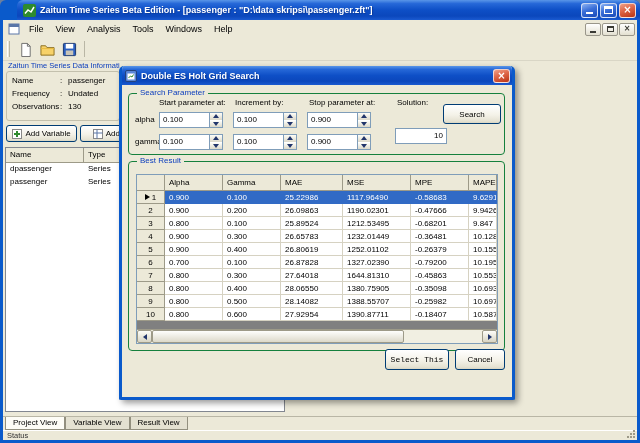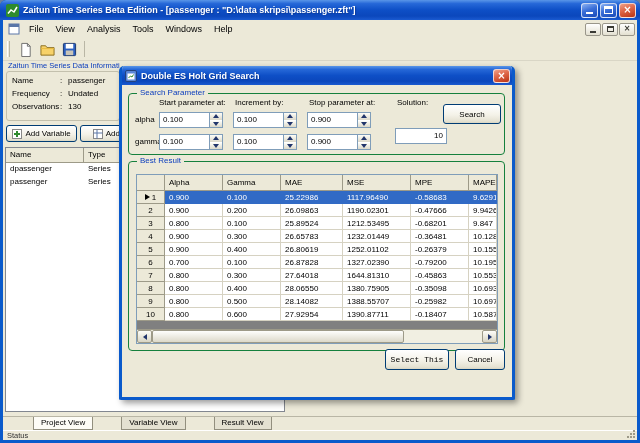--- a/index.html
+++ b/index.html
@@ -1,21 +1,21 @@
 <!DOCTYPE html>
 <html><head>
 <meta charset="utf-8">
 <style>
   html,body{margin:0;padding:0;background:#6B7F9E;}
   *{box-sizing:border-box;}
   #root{position:relative;width:640px;height:443px;background:#0A5ACB;border-radius:6px 6px 0 0;
         font-family:"Liberation Sans",sans-serif;font-size:9px;color:#000;overflow:hidden;}
 
   
-  .titlebar{position:absolute;top:0;left:0;right:0;height:20px;border-radius:6px 6px 0 0;
+  .titlebar{position:absolute;top:0;left:17px;right:0;height:20px;border-radius:6px 6px 0 0;
     background:linear-gradient(180deg,#5A96E8 0%,#2668D8 18%,#0E4FC6 50%,#0B47BC 80%,#1A5AD0 100%);
     display:flex;align-items:center;padding:0 4px;}
   .app-icon{width:13px;height:13px;margin:0 4px 0 2px;flex:0 0 auto;}
   .title-text{color:#fff;font-weight:bold;font-size:9px;text-shadow:1px 1px 1px #0A3A9A;
     white-space:nowrap;overflow:hidden;flex:1;}
   .caption-btns{display:flex;gap:2px;}
   .cap-btn{width:17px;height:15px;border-radius:3px;border:1px solid rgba(255,255,255,.75);
     display:flex;align-items:center;justify-content:center;}
   .cap-btn.blue{background:linear-gradient(160deg,#8DB2F2 0%,#3A6FD8 45%,#1E50BE 90%);}
   .cap-btn.red{background:linear-gradient(160deg,#F0A088 0%,#DE6547 45%,#C03C1D 90%);
@@ -143,21 +143,21 @@
   .sb-thumb{flex:0 0 252px;background:linear-gradient(180deg,#FEFEFC,#DCD9CA);border:1px solid #9D9A88;border-radius:2px;}
   .sb-rest{flex:1;}
 
   .btn-select{position:absolute;left:263px;top:264px;width:64px;height:21px;font-family:Liberation Mono, monospace;}
   .btn-cancel{position:absolute;left:333px;top:264px;width:50px;height:21px;}
 
   
   .tabstrip{position:absolute;left:0;right:0;bottom:10px;height:14px;border-top:1px solid #B9B6A5;
     display:flex;align-items:flex-end;padding-left:2px;background:#ECE9D8;}
   .tab{height:13px;padding:1px 7px 0 7px;font-size:8px;border:1px solid #928F7E;border-top:none;
-    background:#E4E1D1;white-space:nowrap;margin-left:28px;}
+    background:#E4E1D1;white-space:nowrap;}
   .tab.active{background:#FDFCF6;}
   .statusbar{position:absolute;left:0;right:0;bottom:0;height:10px;background:#ECE9D8;
     border-top:1px solid #fff;font-size:7.5px;color:#333;padding-left:4px;line-height:10px;}
   .grip{position:absolute;right:1px;bottom:1px;width:9px;height:9px;}
   .grip::before{content:"";position:absolute;right:1px;bottom:1px;width:2px;height:2px;background:#9D9A88;
     box-shadow:-3px 0 #9D9A88,0 -3px #9D9A88,-6px 0 #9D9A88,0 -6px #9D9A88,-3px -3px #9D9A88;}
 </style>
 </head>
 <body>
 

